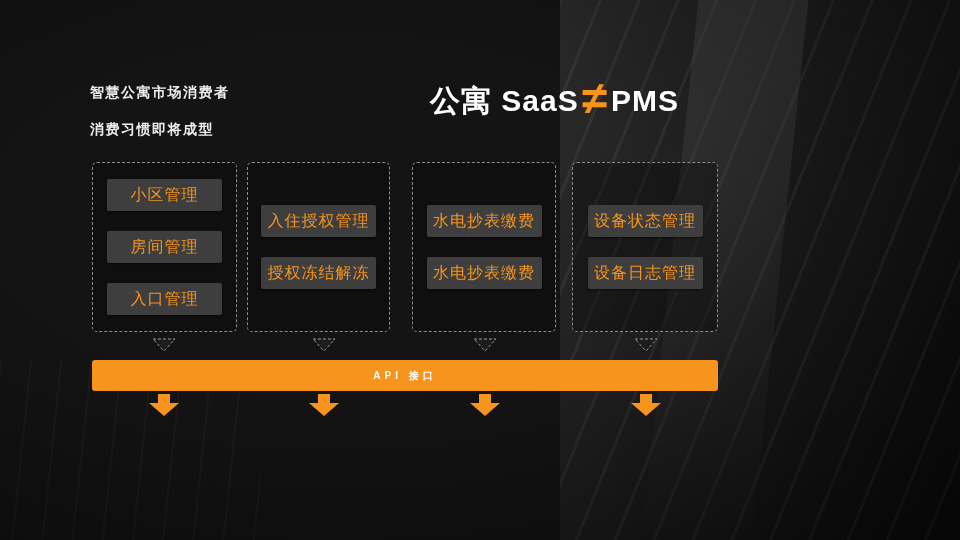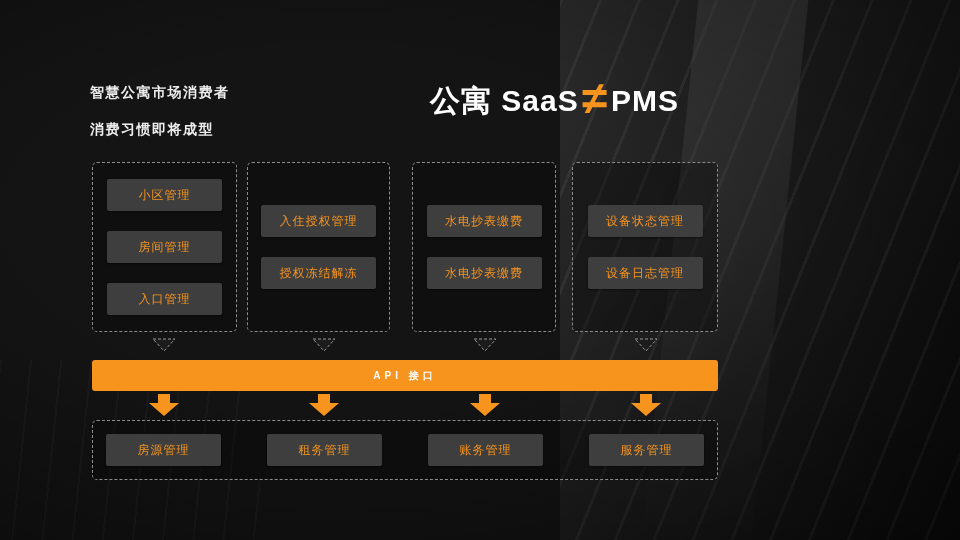--- a/index.html
+++ b/index.html
@@ -65,21 +65,21 @@
     box-sizing: border-box;
   }
   .group-1 { left: 92px;  width: 145px; }
   .group-2 { left: 247px; width: 143px; }
   .group-3 { left: 412px; width: 144px; }
   .group-4 { left: 572px; width: 146px; }
 
   .module-btn {
     width: 115px; height: 32px;
     background: #3e3e3e; border-radius: 2px;
-    color: #f7941e; font-size: 12px; letter-spacing: 1px;
+    color: #f7941e; font-size: 16px; letter-spacing: 1px;
     display: flex; align-items: center; justify-content: center;
     box-shadow: 0 1px 2px rgba(0,0,0,0.5);
   }
 
   
   .dash-arrow { position: absolute; top: 337px; width: 26px; height: 16px; }
   .dash-arrow svg { display: block; }
   .da-1 { left: 151px; } .da-2 { left: 311px; } .da-3 { left: 472px; } .da-4 { left: 633px; }
 
   .solid-arrow { position: absolute; top: 394px; width: 30px; height: 22px; }
@@ -186,21 +186,15 @@
       <svg width="30" height="22" viewBox="0 0 30 22">
           <polygon points="9,0 21,0 21,9 30,9 15,22 0,9 9,9" fill="#f7941e"></polygon>
         </svg>
     </div>
     <div class="solid-arrow sa-4">
       <svg width="30" height="22" viewBox="0 0 30 22">
           <polygon points="9,0 21,0 21,9 30,9 15,22 0,9 9,9" fill="#f7941e"></polygon>
         </svg>
     </div>
 
-    <div class="bottom-box">
-      <div class="module-btn">房源管理</div>
-      <div class="module-btn">租务管理</div>
-      <div class="module-btn">账务管理</div>
-      <div class="module-btn">服务管理</div>
-    </div>
 
   </div>
 </div>
 
 </body></html>

